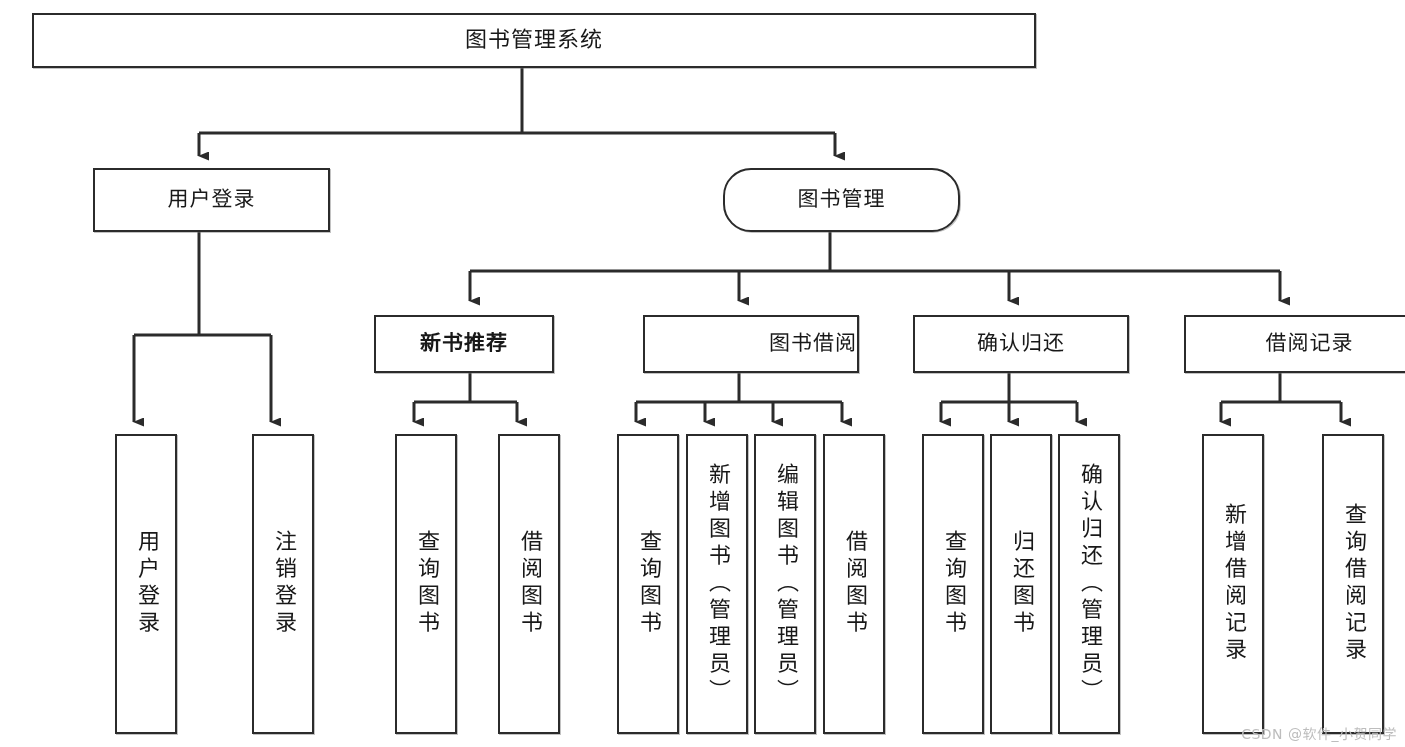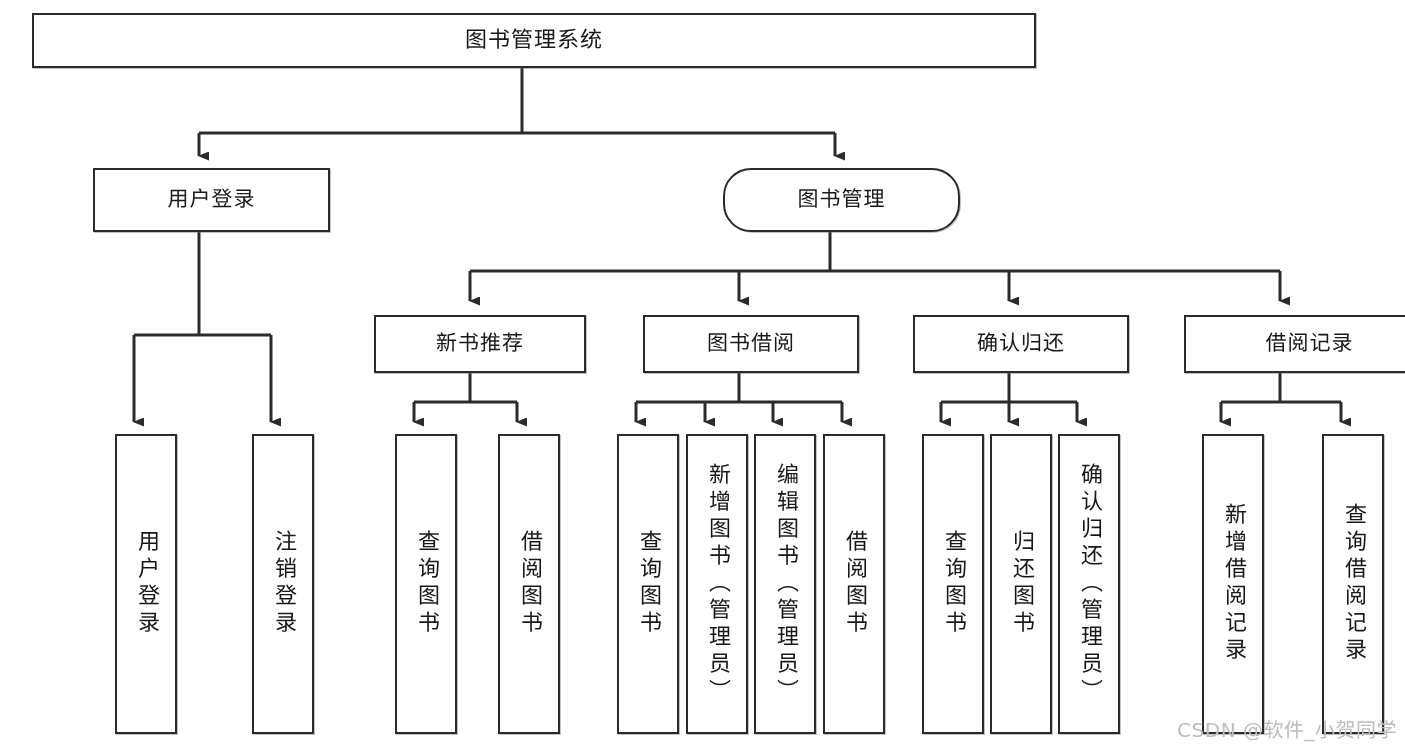--- a/index.html
+++ b/index.html
@@ -56,21 +56,21 @@
     line-height:1;
     white-space:nowrap;
     text-align:center;
   }
 
   
   #watermark{
     position:absolute;
     right:8px;
     bottom:4px;
-    font-size:20px;
+    font-size:14px;
     color:#bdbdbd;
     letter-spacing:0.5px;
     white-space:nowrap;
     font-family:"DejaVu Sans","Liberation Sans",sans-serif;
   }
 </style>
 </head>
 <body>
 
 <div id="diagram-root">
@@ -130,25 +130,25 @@
   </div>
 
   <div class="node lvl2" style="left:81px;top:168px;width:237px;height:64px;">
     <span class="lbl">用户登录</span>
   </div>
 
   <div class="node lvl2" style="left:711px;top:168px;width:237px;height:64px;border-radius:28px;">
     <span class="lbl">图书管理</span>
   </div>
 
-  <div class="node lvl3" style="left:362px;top:315px;width:212px;height:58px;">
+  <div class="node lvl3" style="left:362px;top:315px;width:180px;height:58px;font-weight:bold;">
     <span class="lbl">新书推荐</span>
   </div>
 
-  <div class="node lvl3" style="left:631px;top:315px;width:216px;height:58px;">
+  <div class="node lvl3" style="left:631px;top:315px;width:216px;height:58px;justify-content:flex-end;">
     <span class="lbl">图书借阅</span>
   </div>
 
   <div class="node lvl3" style="left:901px;top:315px;width:216px;height:58px;">
     <span class="lbl">确认归还</span>
   </div>
 
   <div class="node lvl3" style="left:1172px;top:315px;width:251px;height:58px;">
     <span class="lbl">借阅记录</span>
   </div>

